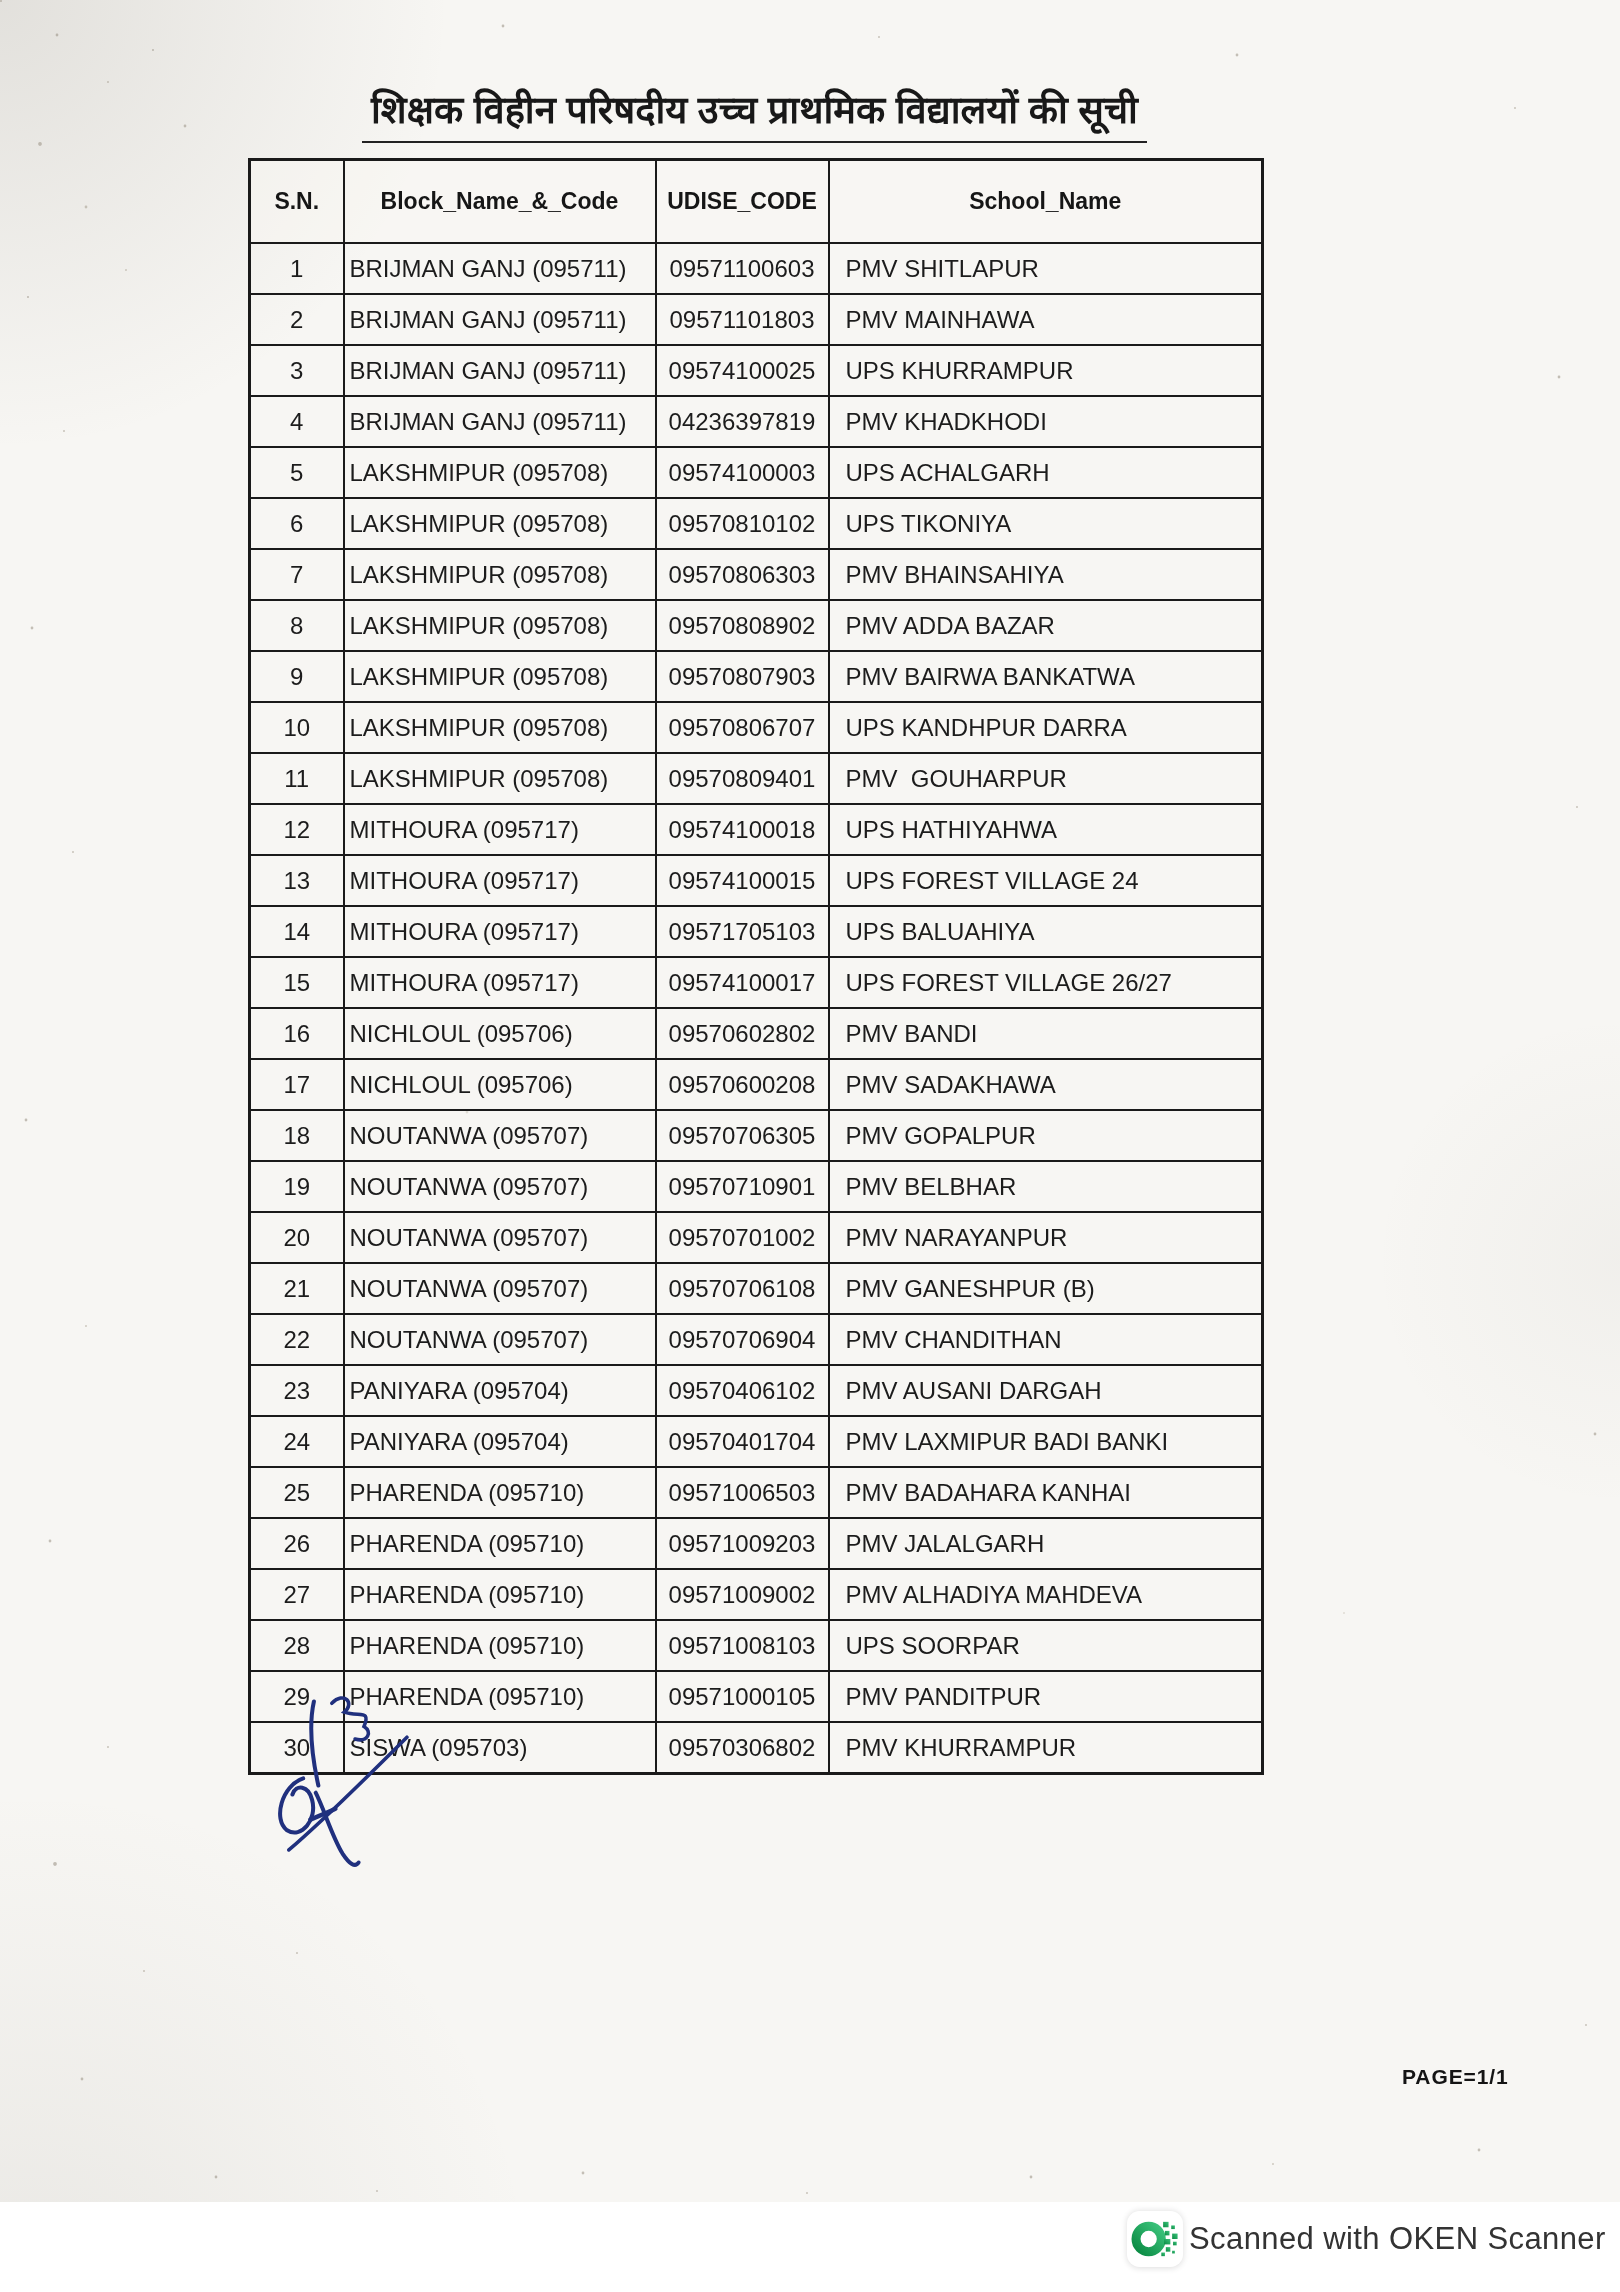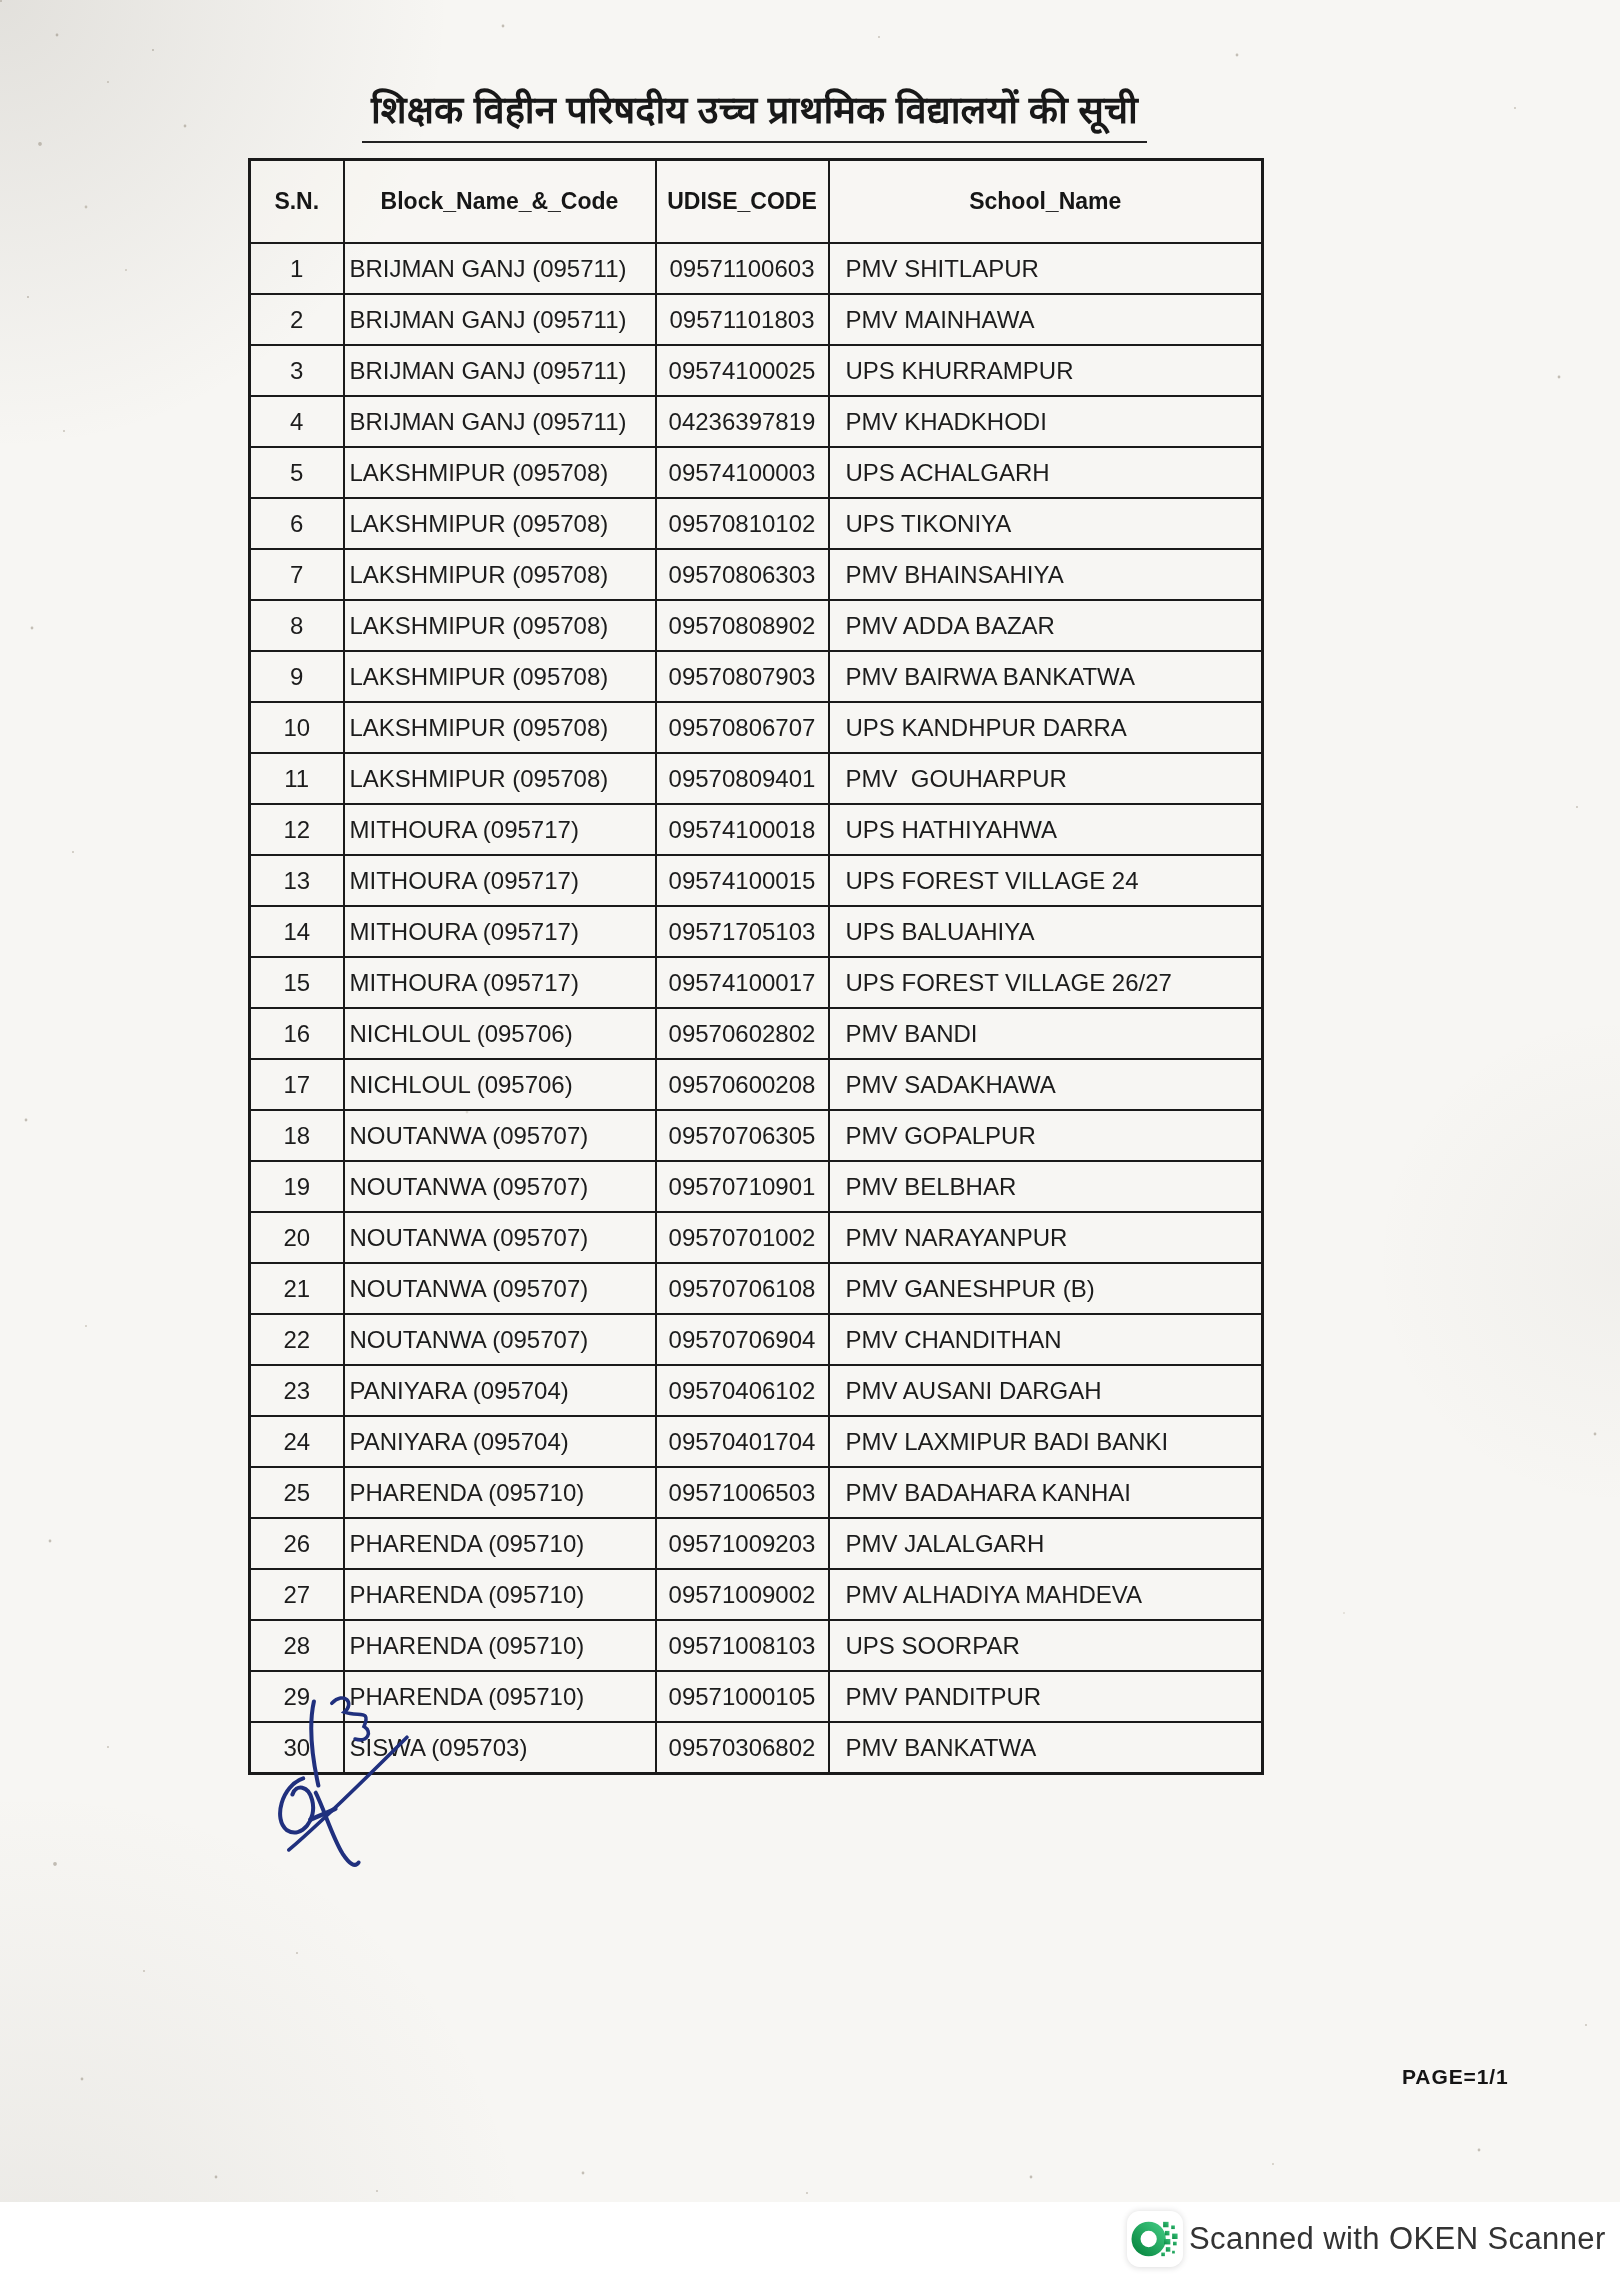--- a/index.html
+++ b/index.html
@@ -288,21 +288,21 @@
         <tr>
           <td>29</td>
           <td>PHARENDA (095710)</td>
           <td>09571000105</td>
           <td>PMV PANDITPUR</td>
         </tr>
         <tr>
           <td>30</td>
           <td>SISWA (095703)</td>
           <td>09570306802</td>
-          <td>PMV BANKATWA</td>
+          <td>PMV KHURRAMPUR</td>
         </tr>
       </tbody>
   </table>
 
   <svg class="signature" viewBox="0 0 190 225">
     <g fill="none" stroke="#20307e" stroke-linecap="round">
       <path d="M58 18 C 52 45, 56 80, 63 112" stroke-width="4.5"></path>
       <path d="M78 20 C 92 6, 104 20, 92 30 C 108 36, 122 26, 114 46 C 124 52, 118 64, 104 60" stroke-width="4"></path>
       <path d="M46 104 C 22 112, 12 150, 28 162 C 44 172, 62 150, 56 128 C 52 112, 38 110, 34 122" stroke-width="4.5"></path>
       <path d="M60 120 C 70 140, 78 168, 90 188 C 98 200, 104 204, 108 198" stroke-width="4.5"></path>

